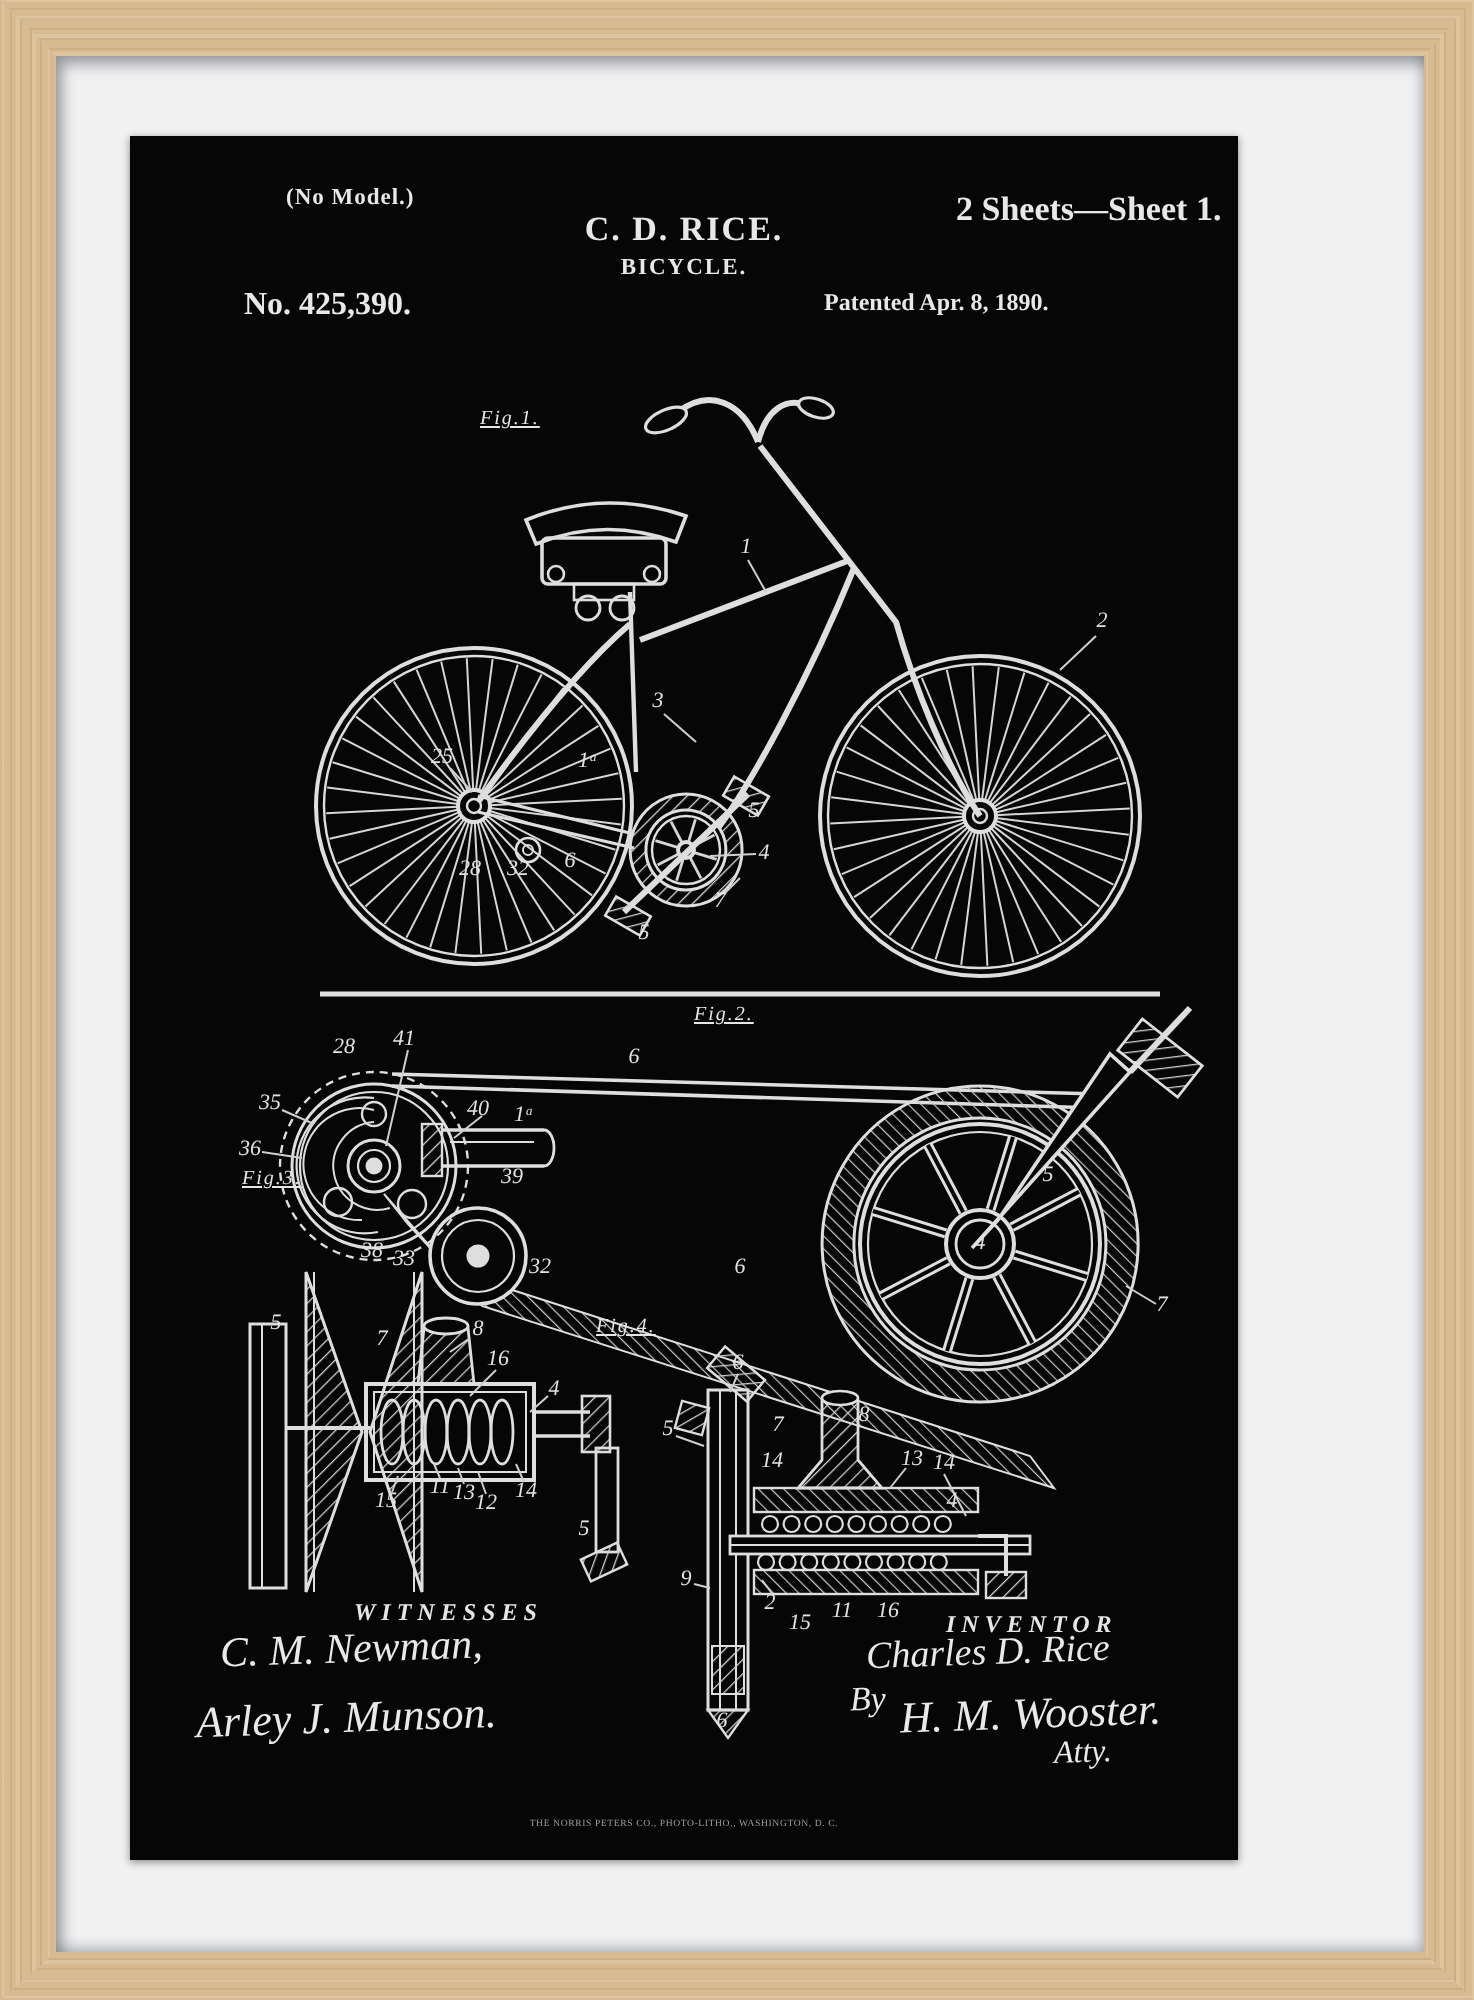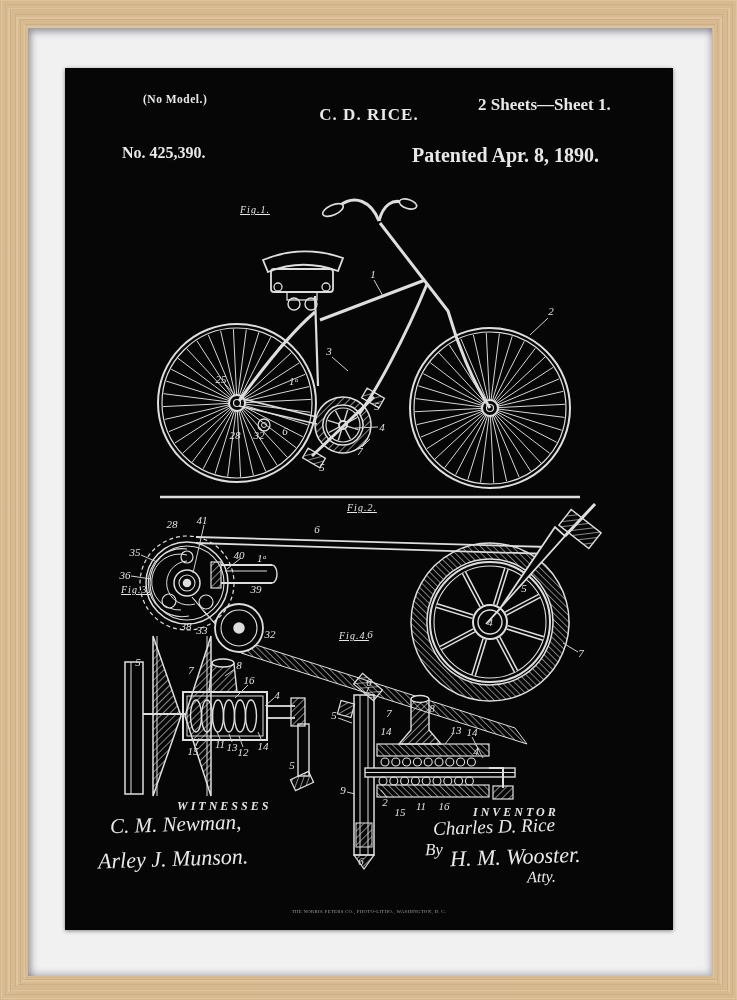--- a/index.html
+++ b/index.html
@@ -11,30 +11,30 @@
     font-family:"Liberation Serif","DejaVu Serif",serif;}
   .frame-side{position:absolute;background:#d8bb91;}
   .frame-left,.frame-right{top:0;bottom:0;width:28px;
     background-image:
       repeating-linear-gradient(90deg, rgba(146,110,66,.16) 0 1px, rgba(0,0,0,0) 1px 5px),
       repeating-linear-gradient(90deg, rgba(255,244,222,.18) 0 2px, rgba(0,0,0,0) 2px 8px);}
   .frame-left{left:0;clip-path:polygon(0 0,100% 28px,100% calc(100% - 24px),0 100%);}
   .frame-right{right:0;width:25px;clip-path:polygon(100% 0,0 28px,0 calc(100% - 24px),100% 100%);}
   .mat{position:absolute;left:28px;top:28px;right:25px;bottom:24px;background:#f1f1f2;
     box-shadow:inset 3px 4px 7px rgba(70,72,82,.5), inset -2px -3px 6px rgba(70,72,82,.28);}
-  .poster{position:absolute;left:37px;top:40px;width:608px;height:862px;background:#060606;
+  .poster{position:absolute;left:37px;top:40px;width:554px;height:862px;background:#060606;
     color:#eaeaea;box-shadow:0 1px 4px rgba(0,0,0,.45);}
   .poster *{position:absolute;}
   .hdr{font-weight:bold;color:#e8e8e8;white-space:nowrap;}
   .no-model{left:78px;top:25px;font-size:11.5px;letter-spacing:.5px;}
   .title-name{left:0;top:37px;width:100%;text-align:center;font-size:17px;letter-spacing:1px;}
   .title-subject{left:0;top:60px;width:100%;text-align:center;font-size:11.5px;letter-spacing:1px;}
   .sheets{left:413px;top:27px;font-size:17px;}
   .patent-no{left:57px;top:76px;font-size:16px;}
-  .patent-date{left:347px;top:76px;font-size:20px;}
+  .patent-date{left:347px;top:76px;font-size:12px;}
   .figlabel{font-style:italic;font-size:10px;color:#e6e6e6;text-decoration:underline;
     letter-spacing:1px;white-space:nowrap;}
   .drawing{left:0;top:0;}
   .callout{font-style:italic;font-size:11px;color:#e2e2e2;transform:translate(-50%,-50%);
     white-space:nowrap;line-height:1;}
   .script{font-style:italic;color:#e9e9e9;white-space:nowrap;transform:rotate(-2deg);}
   .heading-sm{font-style:italic;font-weight:bold;font-size:12px;letter-spacing:3px;color:#e6e6e6;white-space:nowrap;}
   .footer-line{left:0;top:841px;width:100%;text-align:center;font-size:8px;color:#9f9f9f;
     letter-spacing:.5px;transform:scale(.6);transform-origin:center top;white-space:nowrap;}
 </style>
@@ -42,20 +42,21 @@
 <body>
 
 <div class="scene">
   <div class="frame-side frame-left"></div>
   <div class="frame-side frame-right"></div>
   <div class="mat">
     <div class="poster">
 
       <span class="hdr no-model">(No Model.)</span>
       <span class="hdr title-name">C. D. RICE.</span>
+      <span class="hdr title-subject">BICYCLE.</span>
       <span class="hdr sheets">2 Sheets—Sheet 1.</span>
       <span class="hdr patent-no">No. 425,390.</span>
       <span class="hdr patent-date">Patented Apr. 8, 1890.</span>
 
       <svg class="drawing" width="608" height="862" viewBox="0 0 608 862" xmlns="http://www.w3.org/2000/svg">
         <defs>
           <pattern id="h1" width="5" height="5" patternUnits="userSpaceOnUse" patternTransform="rotate(45)">
             <line x1="0" y1="0" x2="0" y2="5" stroke="#cfcfcf" stroke-width="1.3"></line>
           </pattern>
           <pattern id="h2" width="4.5" height="4.5" patternUnits="userSpaceOnUse" patternTransform="rotate(-45)">
@@ -361,21 +362,21 @@
             <line x1="407" y1="669" x2="418" y2="690"></line>
             <line x1="282" y1="724" x2="290" y2="726"></line>
             <line x1="322" y1="730" x2="316" y2="722"></line>
           </g>
         </g>
       </svg>
 
       <span class="figlabel" style="left:175px;top:136px;">Fig.1.</span>
       <span class="figlabel" style="left:282px;top:434px;">Fig.2.</span>
       <span class="figlabel" style="left:56px;top:516px;">Fig.3.</span>
-      <span class="figlabel" style="left:233px;top:562px;margin-left:41px;">Fig.4.</span>
+      <span class="figlabel" style="left:233px;top:590px;">Fig.4.</span>
 
       <div class="callout-layer" style="left:0;top:0;width:100%;height:100%;">
           <span class="callout" style="left: 308px; top: 206px;">1</span>
           <span class="callout" style="left: 486px; top: 243px;">2</span>
           <span class="callout" style="left: 264px; top: 283px;">3</span>
           <span class="callout" style="left: 156px; top: 311px;">25</span>
           <span class="callout" style="left: 229px; top: 313px;">1ᵃ</span>
           <span class="callout" style="left: 312px; top: 338px;">5</span>
           <span class="callout" style="left: 317px; top: 359px;">4</span>
           <span class="callout" style="left: 295px; top: 383px;">7</span>

